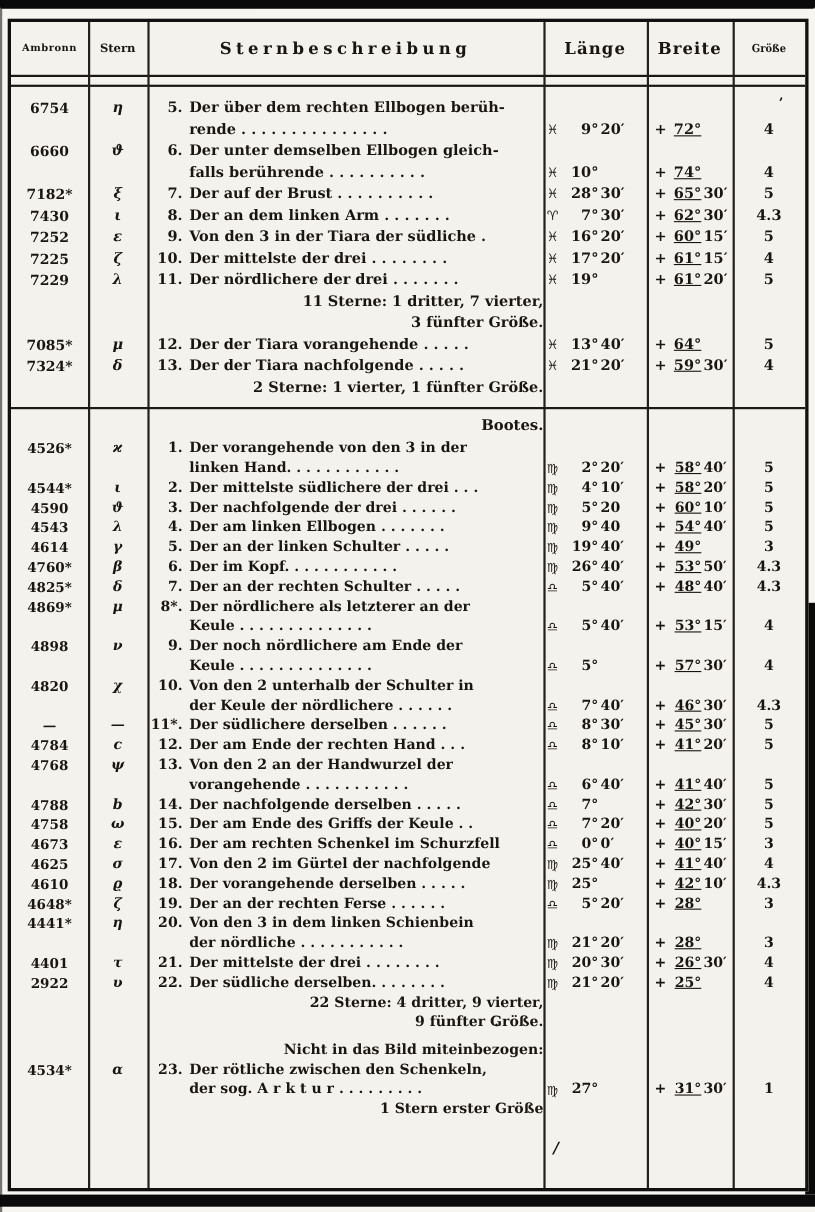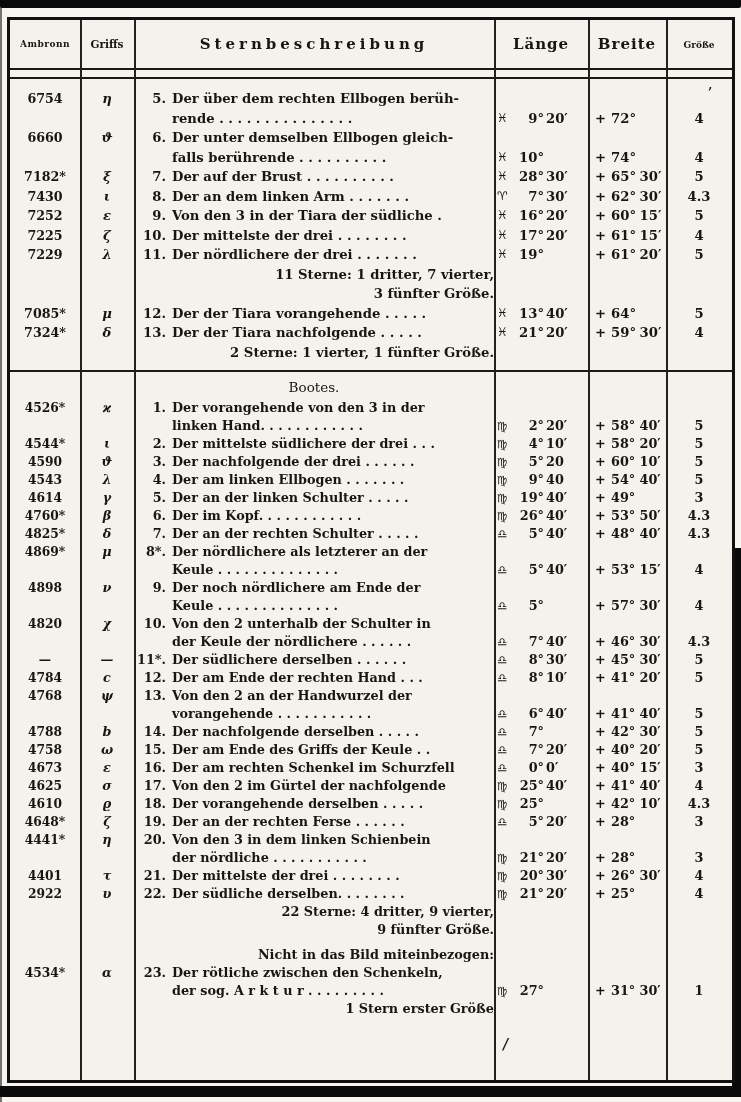--- a/index.html
+++ b/index.html
@@ -54,26 +54,26 @@
   .c.desc{padding-left:2px;}
   .dline{display:flex;}
   .dline .num{display:inline-block;width:30px;text-align:right;flex:none;}
   .dline .txt{padding-left:6px;}
   .cline{text-align:right;}
   .c.val{align-self:end;display:flex;}
   .c.lange .sign{width:19px;padding-left:3px;font-family:"DejaVu Sans",sans-serif;font-size:.9em;}
   .c.lange .deg{width:28px;text-align:right;}
   .c.lange .min{width:30px;padding-left:2px;}
   .c.breite .sign{width:17px;padding-left:7px;}
-  .c.breite .deg{width:28px;text-align:left;}
+  .c.breite .deg{width:28px;text-align:right;text-decoration:underline;}
   .c.breite .min{width:28px;padding-left:2px;}
   .c.mag{align-self:end;text-align:center;display:block;}
   .mt{margin-top:7px;}
   .section-rule{height:2px;background:#1c1a17;margin:8px 0 6px 0;}
-  .sec-title{text-align:center;font-weight:normal;font-size:13.5px;margin:4px 0 3px 0;
+  .sec-title{text-align:right;font-weight:bold;font-size:13.5px;margin:4px 0 3px 0;
              width:360px;margin-left:124px;}
   .speck{position:absolute;font-weight:bold;}
 </style>
 </head>
 <body>
 
 <div class="speckled"></div>
 <div class="bar top"></div>
 <div class="bar right"></div>
 <div class="bar bottom"></div>
@@ -83,21 +83,21 @@
   <div class="vrules">
     <div class="vr" style="left:70px"></div>
     <div class="vr" style="left:124px"></div>
     <div class="vr" style="left:484px"></div>
     <div class="vr" style="left:578px"></div>
     <div class="vr" style="left:656px"></div>
   </div>
 
   <div class="grid thead">
     <div class="th small">Ambronn</div>
-    <div class="th bayer">Griffs</div>
+    <div class="th bayer">Stern</div>
     <div class="th main">Sternbeschreibung</div>
     <div class="th coord">Länge</div>
     <div class="th coord">Breite</div>
     <div class="th mag">Größe</div>
   </div>
   <div class="dbl-rule"></div>
 
   <div class="tbody">
       <div class="section s0">
         <div class="row grid">

